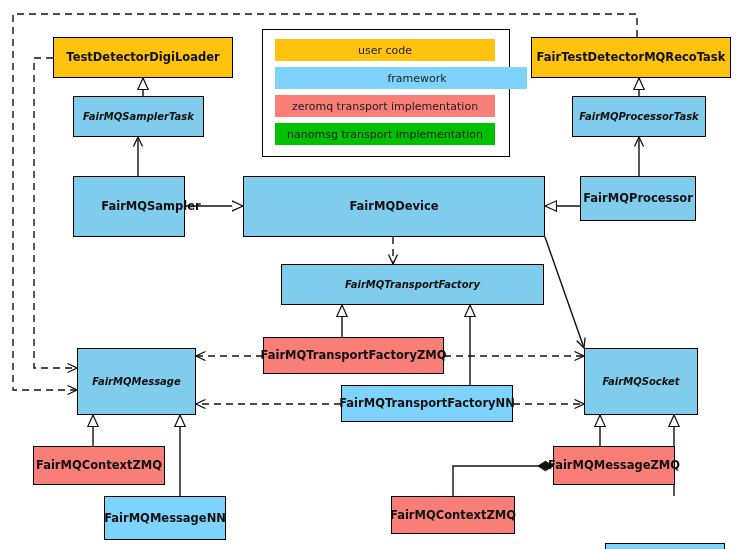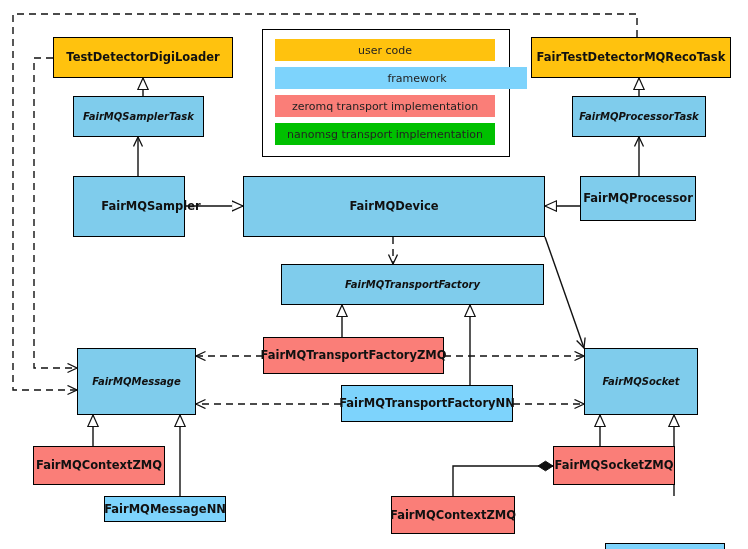--- a/index.html
+++ b/index.html
@@ -141,25 +141,25 @@
       </div>
       <div class="node framework ital" style="left: 77px; top: 348px; width: 119px; height: 67px;">
         <span>FairMQMessage</span>
       </div>
       <div class="node framework ital" style="left: 584px; top: 348px; width: 114px; height: 67px;">
         <span>FairMQSocket</span>
       </div>
       <div class="node zmq bold" style="left: 33px; top: 446px; width: 132px; height: 39px;">
         <span>FairMQContextZMQ</span>
       </div>
-      <div class="node nn bold" style="left: 104px; top: 496px; width: 122px; height: 26px;">
+      <div class="node nn bold" style="left: 104px; top: 496px; width: 122px; height: 44px;">
         <span>FairMQMessageNN</span>
       </div>
       <div class="node zmq bold" style="left: 553px; top: 446px; width: 122px; height: 39px;">
-        <span>FairMQSocketZMQ</span>
+        <span>FairMQMessageZMQ</span>
       </div>
       <div class="node zmq bold" style="left: 391px; top: 496px; width: 124px; height: 38px;">
         <span>FairMQContextZMQ</span>
       </div>
       <div class="node nn bold" style="left: 605px; top: 496px; width: 120px; height: 38px; margin-top: 47px;">
         <span>FairMQSocketNN</span>
       </div>
     </div>
 </div>
 

